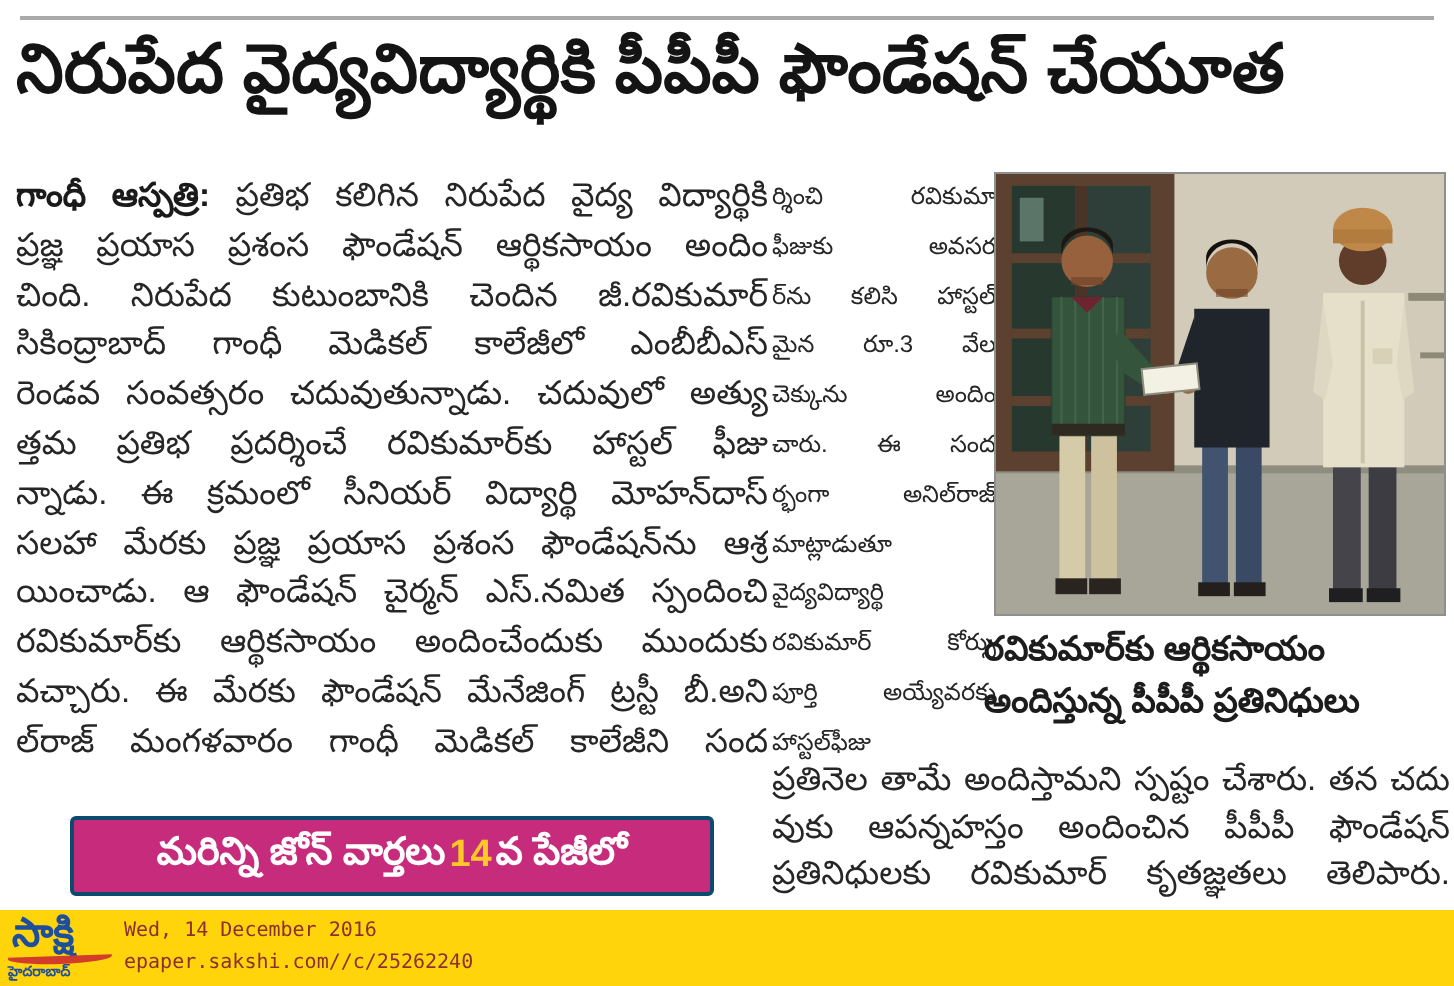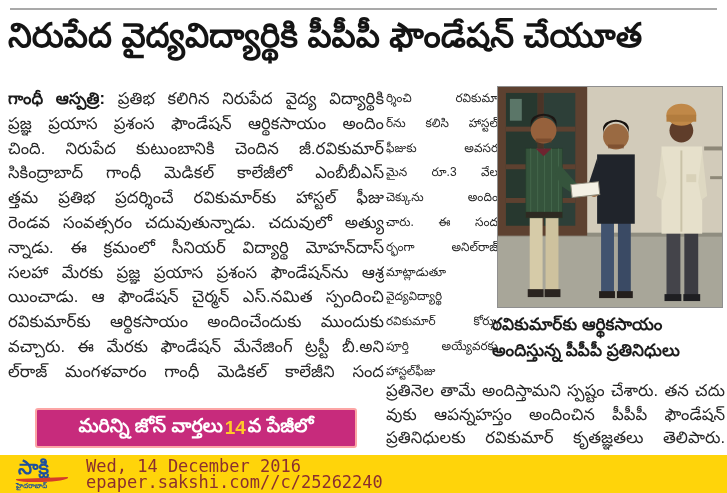--- a/index.html
+++ b/index.html
@@ -24,68 +24,68 @@
   
   .photo { position:absolute; left:497px; top:86px; width:226px; height:222px;
            border:1px solid #8f8f8f; background:#cfc8b8; }
   .photo svg { display:block; width:100%; height:100%; }
 
   .caption { position:absolute; left:492px; top:312px; width:233px;
              font-size:17px; font-weight:700; color:#1c1c1c; line-height:26px; }
 
   
   .promo { position:absolute; left:35px; top:408px; width:322px; height:40px;
-           background:#c72b7c; border:2px solid #fca5a5; border-radius:3px;
+           background:#c72b7c; border:2px solid #0c4a6e; border-radius:3px;
            display:flex; align-items:center; justify-content:center;
            font-size:19px; font-weight:700; color:#ffffff; }
   .promo .num { color:#ffc928; padding:0 2px; }
 
   
   .footer { position:absolute; left:0; top:455px; width:727px; height:38px;
             background:#ffd40a; display:flex; align-items:center; }
-  .logo { position:relative; width:62px; height:36px; margin-left:12px; flex:0 0 auto; }
+  .logo { position:relative; width:62px; height:36px; margin-left:0; flex:0 0 auto; }
   .logo-main { position:absolute; left:6px; top:1px; font-size:20px; font-weight:700;
                color:#1d4f9e; line-height:20px; }
   .logo-swoosh { position:absolute; left:4px; top:22px; width:52px; height:4px;
                  background:#d43c2a; border-radius:0 0 60% 60%/0 0 100% 100%; transform:rotate(-2deg); }
   .logo-sub { position:absolute; left:4px; top:26px; font-size:7px; font-weight:700;
               color:#1d4f9e; }
-  .footer-text { margin-left:12px; font-family:"DejaVu Sans Mono", monospace;
-                 font-size:17px; color:#8b2f2f; line-height:16px; }
+  .footer-text { margin-left:0; font-family:"DejaVu Sans Mono", monospace;
+                 font-size:10px; color:#8b2f2f; line-height:16px; }
 </style>
 </head>
 <body>
 
 <div class="page">
 
   <div class="top-rule"></div>
 
   <h1 class="headline">నిరుపేద వైద్యవిద్యార్థికి పీపీపీ ఫౌండేషన్ చేయూత</h1>
 
   <div class="col1">
     <div class="tl"><span class="lead-bold">గాంధీ ఆస్పత్రి:</span><span> ప్రతిభ కలిగిన నిరుపేద వైద్య విద్యార్థికి</span></div>
     <div>
         <div class="tl">ప్రజ్ఞ ప్రయాస ప్రశంస ఫౌండేషన్ ఆర్థికసాయం అందిం</div>
         <div class="tl">చింది. నిరుపేద కుటుంబానికి చెందిన జీ.రవికుమార్</div>
         <div class="tl">సికింద్రాబాద్ గాంధీ మెడికల్ కాలేజీలో ఎంబీబీఎస్</div>
+        <div class="tl">రెండవ సంవత్సరం చదువుతున్నాడు. చదువులో అత్యు</div>
         <div class="tl">త్తమ ప్రతిభ ప్రదర్శించే రవికుమార్‌కు హాస్టల్ ఫీజు</div>
-        <div class="tl">రెండవ సంవత్సరం చదువుతున్నాడు. చదువులో అత్యు</div>
         <div class="tl">న్నాడు. ఈ క్రమంలో సీనియర్ విద్యార్థి మోహన్‌దాస్</div>
         <div class="tl">సలహా మేరకు ప్రజ్ఞ ప్రయాస ప్రశంస ఫౌండేషన్‌ను ఆశ్ర</div>
         <div class="tl">యించాడు. ఆ ఫౌండేషన్ చైర్మన్ ఎస్.నమిత స్పందించి</div>
         <div class="tl">రవికుమార్‌కు ఆర్థికసాయం అందించేందుకు ముందుకు</div>
         <div class="tl">వచ్చారు. ఈ మేరకు ఫౌండేషన్ మేనేజింగ్ ట్రస్టీ బీ.అని</div>
         <div class="tl">ల్‌రాజ్ మంగళవారం గాంధీ మెడికల్ కాలేజీని సంద</div>
       </div>
   </div>
 
   <div class="col2">
       <div class="tl">ర్శించి రవికుమా</div>
+      <div class="tl">ఫీజుకు అవసర</div>
       <div class="tl">ర్‌ను కలిసి హాస్టల్</div>
-      <div class="tl">ఫీజుకు అవసర</div>
       <div class="tl">మైన రూ.3 వేల</div>
       <div class="tl">చెక్కును అందిం</div>
       <div class="tl">చారు. ఈ సంద</div>
       <div class="tl">ర్భంగా అనిల్‌రాజ్</div>
       <div class="tl">మాట్లాడుతూ</div>
       <div class="tl">వైద్యవిద్యార్థి</div>
       <div class="tl">రవికుమార్ కోర్సు</div>
       <div class="tl">పూర్తి అయ్యేవరకు</div>
       <div class="tl">హాస్టల్‌ఫీజు</div>
     </div>

